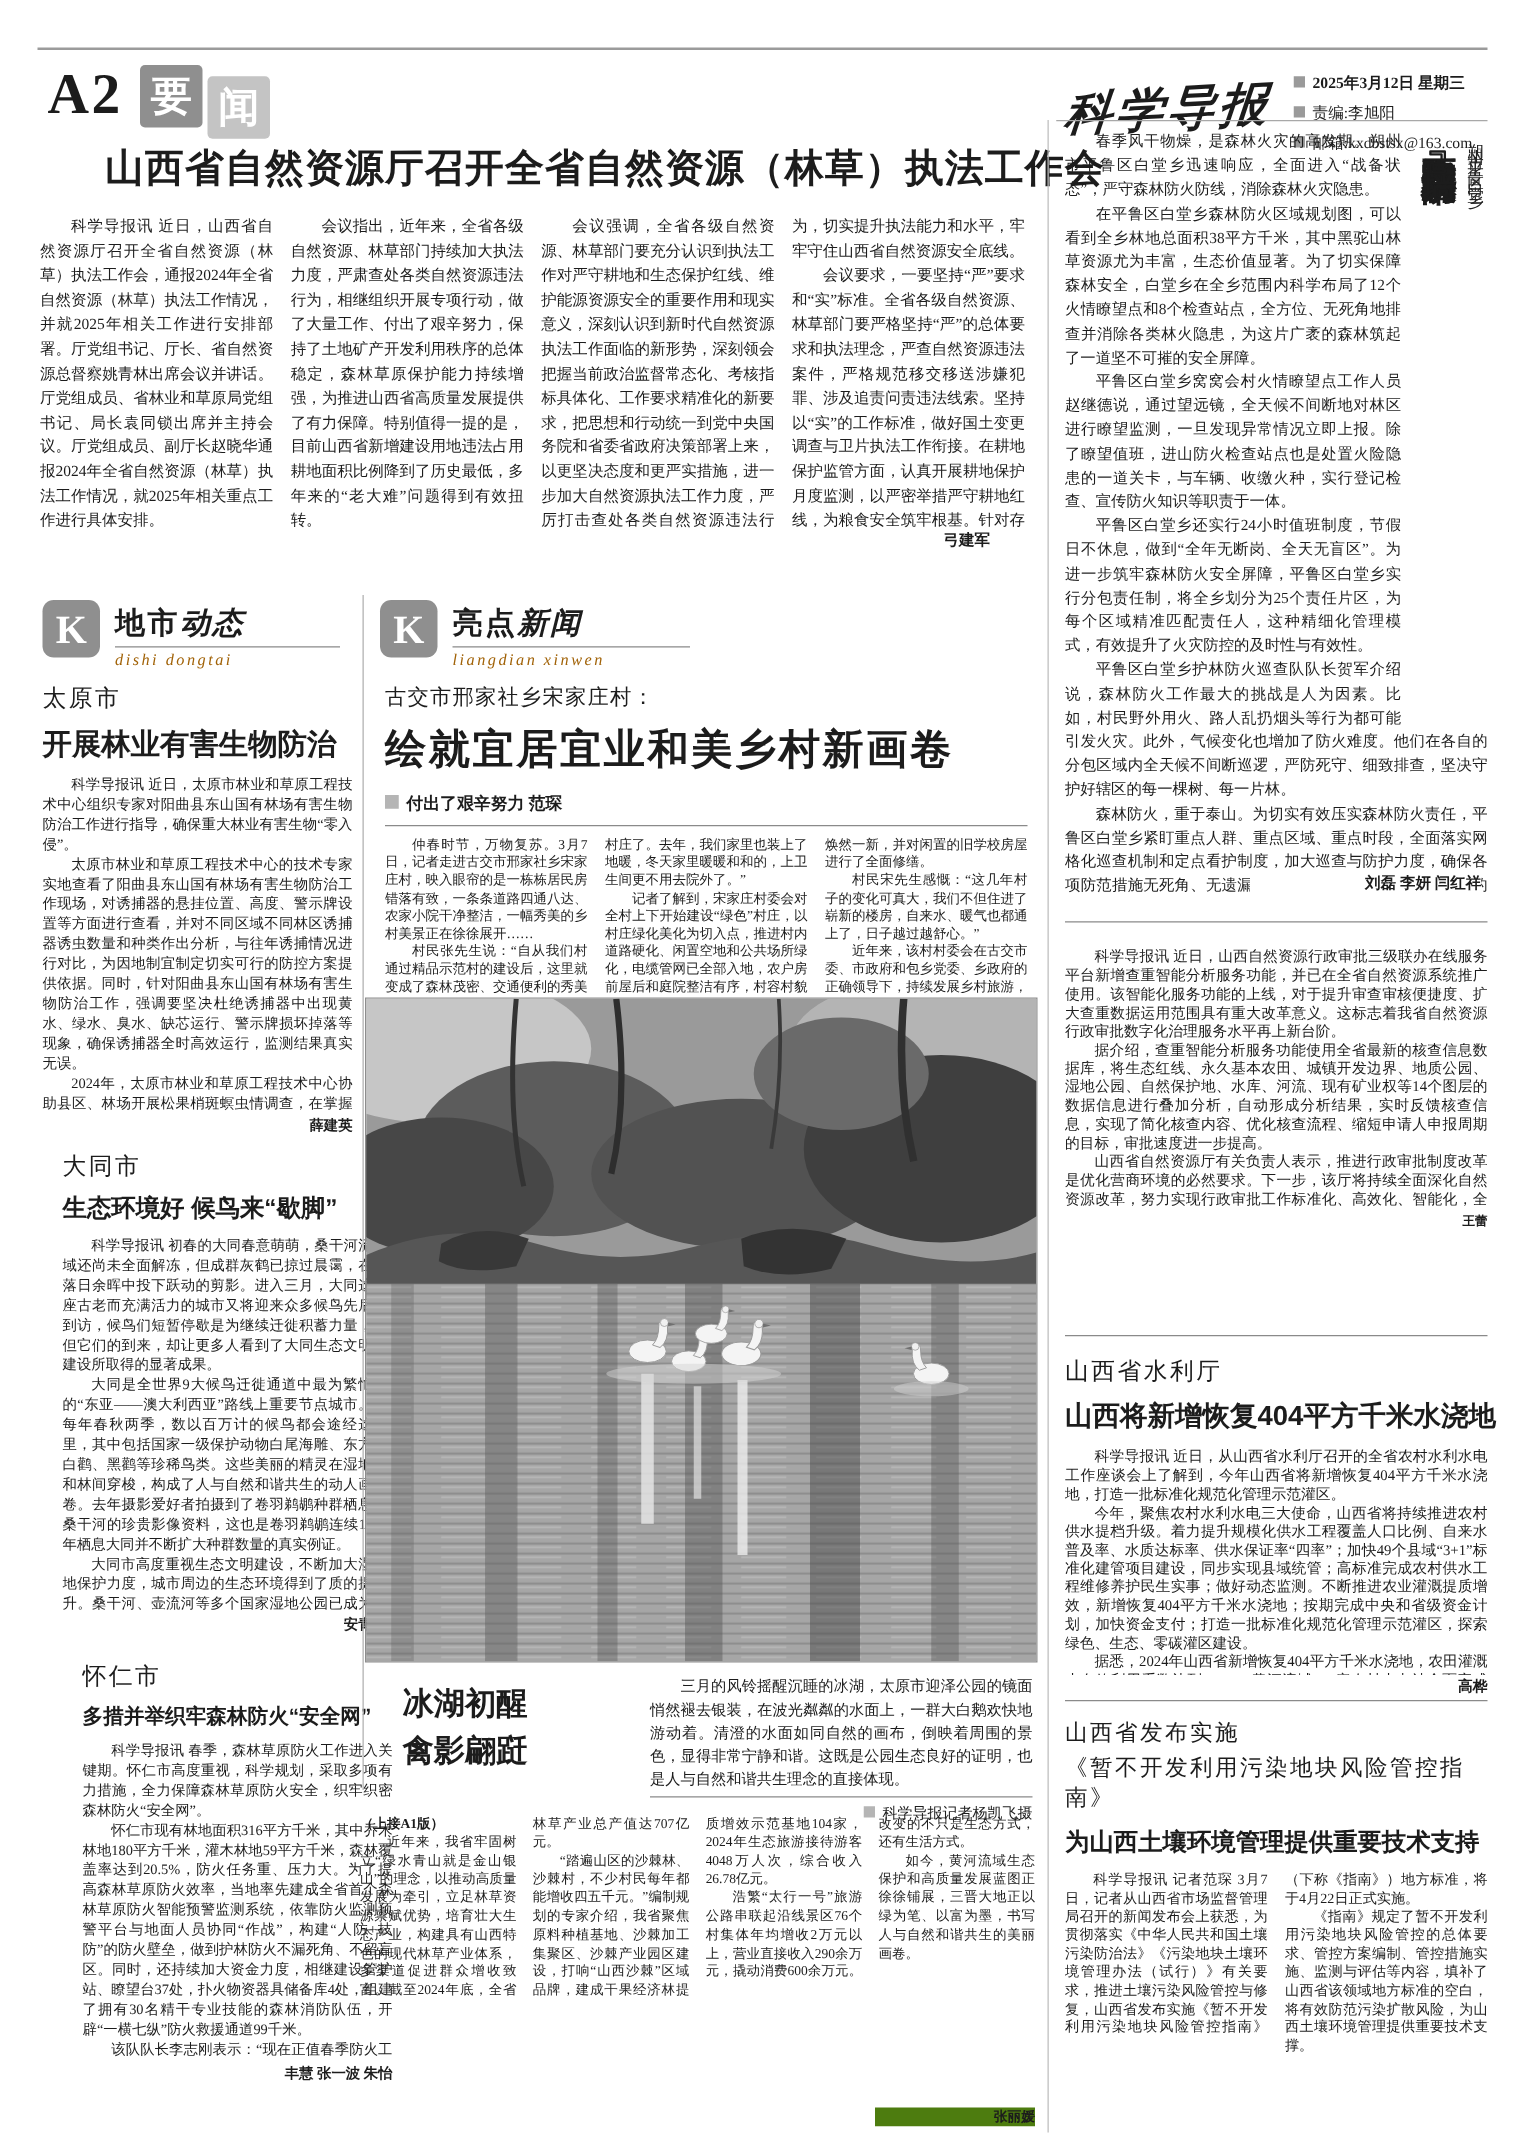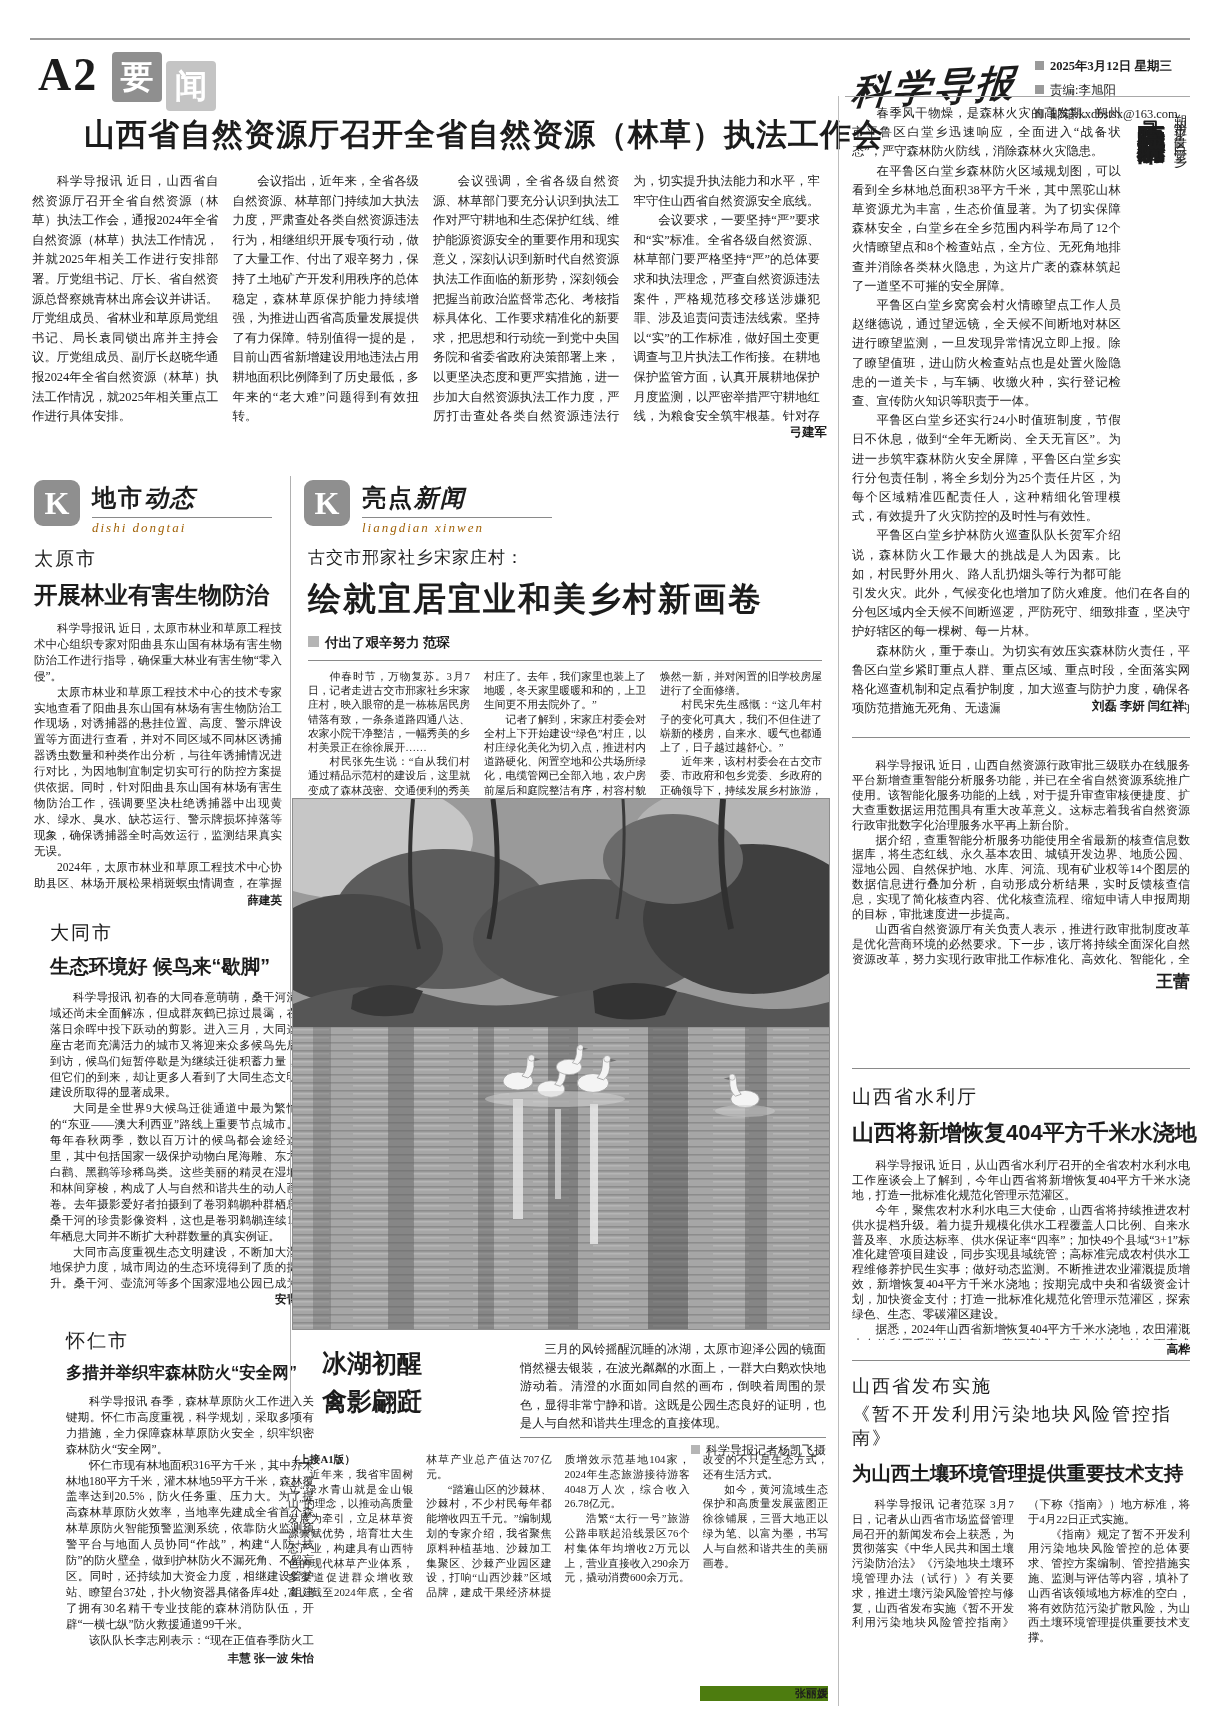--- a/index.html
+++ b/index.html
@@ -65,21 +65,21 @@
     <div class="inforow"><span class="sq"></span><span>邮箱:kxdbstsx@163.com</span></div>
   </div>
 
   <div class="abs mainhead" style="left:36px;top:114px;width:788px;margin-left:48px;">山西省自然资源厅召开全省自然资源（林草）执法工作会</div>
   <div class="abs body-4col" style="left:32px;top:172px;width:788px;height:272px;">
       <p class="para">科学导报讯  近日，山西省自然资源厅召开全省自然资源（林草）执法工作会，通报2024年全省自然资源（林草）执法工作情况，并就2025年相关工作进行安排部署。厅党组书记、厅长、省自然资源总督察姚青林出席会议并讲话。厅党组成员、省林业和草原局党组书记、局长袁同锁出席并主持会议。厅党组成员、副厅长赵晓华通报2024年全省自然资源（林草）执法工作情况，就2025年相关重点工作进行具体安排。</p>
       <p class="para">会议指出，近年来，全省各级自然资源、林草部门持续加大执法力度，严肃查处各类自然资源违法行为，相继组织开展专项行动，做了大量工作、付出了艰辛努力，保持了土地矿产开发利用秩序的总体稳定，森林草原保护能力持续增强，为推进山西省高质量发展提供了有力保障。特别值得一提的是，目前山西省新增建设用地违法占用耕地面积比例降到了历史最低，多年来的“老大难”问题得到有效扭转。</p>
       <p class="para">会议强调，全省各级自然资源、林草部门要充分认识到执法工作对严守耕地和生态保护红线、维护能源资源安全的重要作用和现实意义，深刻认识到新时代自然资源执法工作面临的新形势，深刻领会把握当前政治监督常态化、考核指标具体化、工作要求精准化的新要求，把思想和行动统一到党中央国务院和省委省政府决策部署上来，以更坚决态度和更严实措施，进一步加大自然资源执法工作力度，严厉打击查处各类自然资源违法行为，切实提升执法能力和水平，牢牢守住山西省自然资源安全底线。</p>
       <p class="para">会议要求，一要坚持“严”要求和“实”标准。全省各级自然资源、林草部门要严格坚持“严”的总体要求和执法理念，严查自然资源违法案件，严格规范移交移送涉嫌犯罪、涉及追责问责违法线索。坚持以“实”的工作标准，做好国土变更调查与卫片执法工作衔接。在耕地保护监管方面，认真开展耕地保护月度监测，以严密举措严守耕地红线，为粮食安全筑牢根基。针对存量违法用地，加快推进整改工作，坚决遏制新增违法占地问题，加大力度整治非住宅类农村乱占耕地建房问题，坚决做到发现一起、查处一起。在矿产资源监管方面，持续保持高压态势，严厉打击非法违法采矿行为。在规划、测绘监管方面，要加大对规划、测绘领域执法力度，严格审查各类规划方案和测绘成果，严厉打击相关违法违规行为，切实维护自然资源管理秩序。</p>
     </div>
-  <div class="abs author" style="left:652px;top:424px;width:175px;font-size:12.4px;background:#fff;">弓建军</div>
+  <div class="abs author" style="left:617px;top:424px;width:175px;font-size:12.4px;background:#fff;">弓建军</div>
 
   <div class="abs vline" style="left:838px;top:96px;height:1610px;"></div>
   <div class="abs hline" style="left:845px;top:96px;width:345px;"></div>
 
   <div class="abs" style="left:852px;top:104px;width:338px;height:616px;font-size:12.3px;line-height:19.2px;overflow:hidden;">
     <div class="vhead">
       <div class="vkicker">朔州市平鲁区白堂乡</div>
       <div class="vtitle">严防死守除隐患 筑牢森林『防火墙』</div>
     </div>
     <div>
@@ -238,21 +238,21 @@
       <p class="para">如今，黄河流域生态保护和高质量发展蓝图正徐徐铺展，三晋大地正以绿为笔、以富为墨，书写人与自然和谐共生的美丽画卷。</p>
     </div>
   <div class="abs author" style="left:700px;top:1686px;width:128px;font-size:11px;background:#4d7c0f;">张丽媛</div>
 
   <div class="abs" style="left:852px;top:750px;width:338px;">
     <div class="body-plain" style="margin-top:8px;font-size:11.8px;line-height:14.9px;height:210px;">
         <p class="para">科学导报讯  近日，山西自然资源行政审批三级联办在线服务平台新增查重智能分析服务功能，并已在全省自然资源系统推广使用。该智能化服务功能的上线，对于提升审查审核便捷度、扩大查重数据运用范围具有重大改革意义。这标志着我省自然资源行政审批数字化治理服务水平再上新台阶。</p>
         <p class="para">据介绍，查重智能分析服务功能使用全省最新的核查信息数据库，将生态红线、永久基本农田、城镇开发边界、地质公园、湿地公园、自然保护地、水库、河流、现有矿业权等14个图层的数据信息进行叠加分析，自动形成分析结果，实时反馈核查信息，实现了简化核查内容、优化核查流程、缩短申请人申报周期的目标，审批速度进一步提高。</p>
         <p class="para">山西省自然资源厅有关负责人表示，推进行政审批制度改革是优化营商环境的必然要求。下一步，该厅将持续全面深化自然资源改革，努力实现行政审批工作标准化、高效化、智能化，全面提升数字化治理服务水平，为全省高质量发展提供精准、快捷、高效的自然资源行政审批服务保障。</p>
       </div>
-    <div class="author" style="font-size:17px;margin-top:2px;">王蕾</div>
+    <div class="author" style="font-size:10px;margin-top:2px;">王蕾</div>
   </div>
   <div class="abs hline" style="left:852px;top:1068px;width:338px;background:#8a8a8a;"></div>
 
   <div class="abs" style="left:852px;top:1084px;width:338px;">
     <div class="kicker">山西省水利厅</div>
     <div class="h-sans" style="font-size:22px;margin:8px 0 10px 0;">山西将新增恢复404平方千米水浇地</div>
     <div class="body-plain" style="font-size:11.8px;line-height:14.9px;height:182px;">
         <p class="para">科学导报讯  近日，从山西省水利厅召开的全省农村水利水电工作座谈会上了解到，今年山西省将新增恢复404平方千米水浇地，打造一批标准化规范化管理示范灌区。</p>
         <p class="para">今年，聚焦农村水利水电三大使命，山西省将持续推进农村供水提档升级。着力提升规模化供水工程覆盖人口比例、自来水普及率、水质达标率、供水保证率“四率”；加快49个县域“3+1”标准化建管项目建设，同步实现县域统管；高标准完成农村供水工程维修养护民生实事；做好动态监测。不断推进农业灌溉提质增效，新增恢复404平方千米水浇地；按期完成中央和省级资金计划，加快资金支付；打造一批标准化规范化管理示范灌区，探索绿色、生态、零碳灌区建设。</p>
         <p class="para">据悉，2024年山西省新增恢复404平方千米水浇地，农田灌溉水有效利用系数达到0.578，黄河流域107座农村水电站全面完成清理整改。</p>

